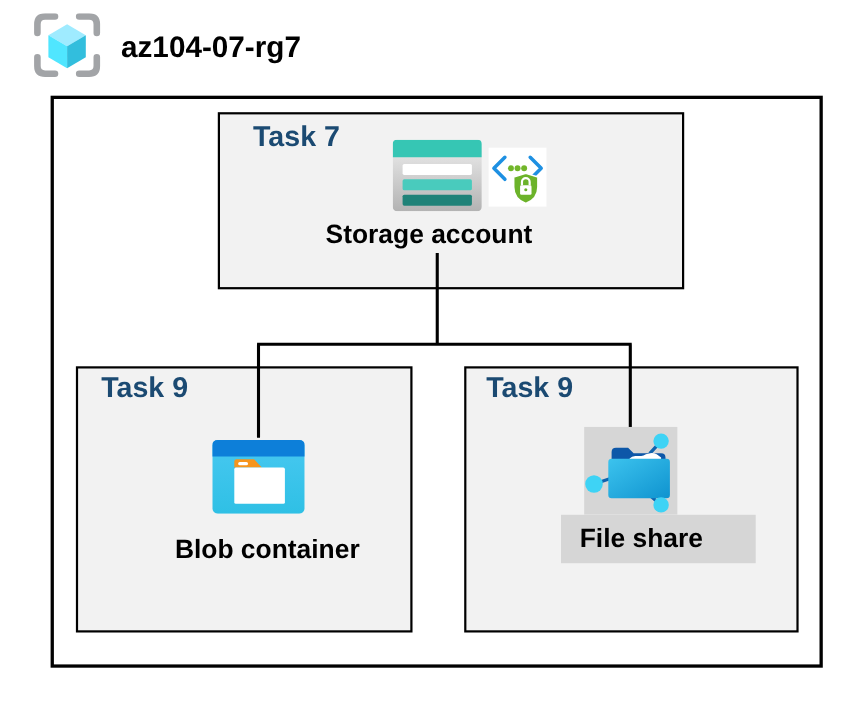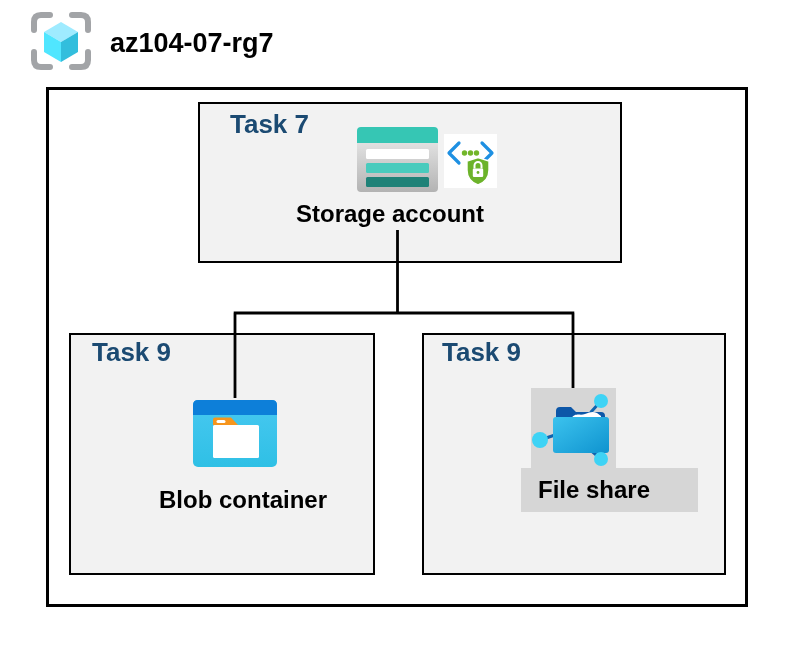--- a/index.html
+++ b/index.html
@@ -35,21 +35,21 @@
   .tl1{left:230px;top:110px;}
   .tl2{left:92px;top:338px;}
   .tl3{left:442px;top:338px;}
   .item-label{
     position:absolute;font-size:24px;font-weight:700;line-height:1.15;
     color:var(--item-label-color,#000);text-align:center;width:300px;
   }
   .il-storage{left:240px;top:200px;}
   .il-blob{left:93px;top:486px;}
   .fs-label-box{
-    position:absolute;left:521px;top:468px;width:177px;height:44px;
+    position:absolute;left:510px;top:468px;width:177px;height:44px;
     background:var(--highlight-gray,#d6d6d6);box-sizing:border-box;
   }
   .fs-label-box .item-label{
     position:static;width:auto;text-align:left;display:block;
     padding-left:17px;line-height:44px;
   }
   
   .icon{position:absolute;}
   .ic-rg{left:0;top:0;}            
   .ic-storage{left:357px;top:127px;}

